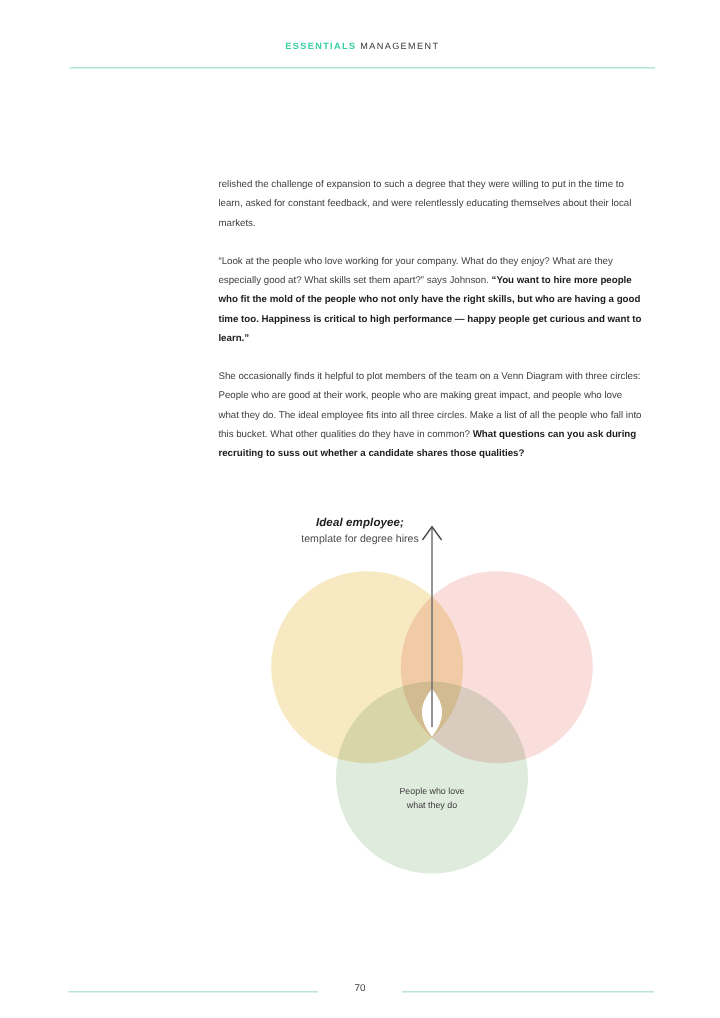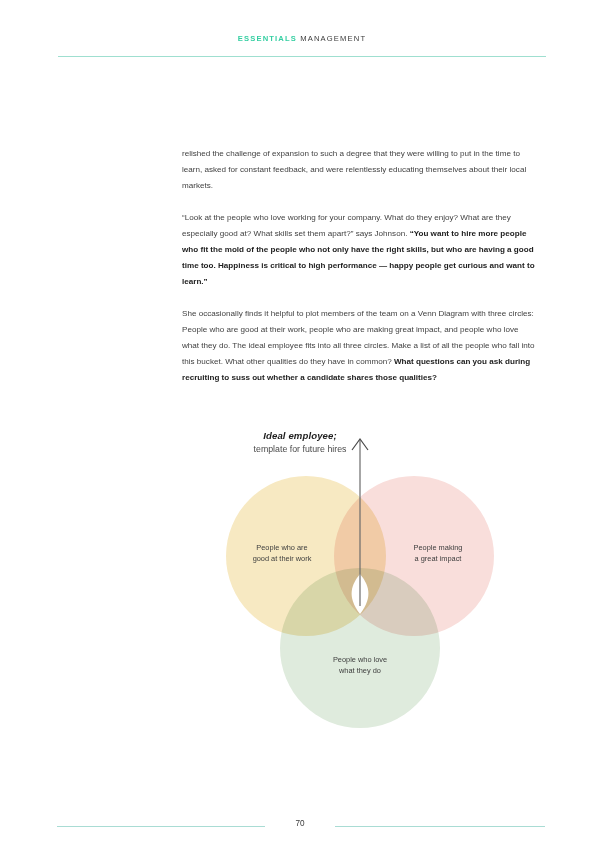--- a/index.html
+++ b/index.html
@@ -188,43 +188,35 @@
   </p>
   <p class="para">
     <span>She occasionally finds it helpful to plot members of the team on a Venn Diagram with three circles: People who are good at their work, people who are making great impact, and people who love what they do. The ideal employee fits into all three circles. Make a list of all the people who fall into this bucket. What other qualities do they have in common? </span><b>What questions can you ask during recruiting to suss out whether a candidate shares those qualities?</b>
   </p>
 </div>
 
 <div id="venn-figure">
 
   <div id="venn-title">
     <span class="t1">Ideal employee;</span>
-    <span class="t2">template for future hires</span>
+    <span class="t2">template for degree hires</span>
   </div>
 
   <div id="venn-stage">
 
     <div class="venn-circle" id="circle-work"></div>
     <div class="venn-circle" id="circle-impact"></div>
     <div class="venn-circle" id="circle-love"></div>
 
     <svg id="venn-center-white" viewBox="0 0 36 40">
       <path d="M18 0
                C 26 10, 32 22, 18 40
                C 4 22, 10 10, 18 0 Z" fill="#ffffff"></path>
     </svg>
 
-    <div class="venn-label" id="label-work">
-      <span>People who are</span><br>
-      <span>good at their work</span>
-    </div>
-    <div class="venn-label" id="label-impact">
-      <span>People making</span><br>
-      <span>a great impact</span>
-    </div>
     <div class="venn-label" id="label-love">
       <span>People who love</span><br>
       <span>what they do</span>
     </div>
 
     <svg id="venn-arrow" viewBox="0 0 48 176">
       <line x1="24" y1="176" x2="24" y2="10" stroke="#6b6b6b" stroke-width="1.2"></line>
       <polyline points="16,20 24,9 32,20" fill="none" stroke="#4a4a4a" stroke-width="1.2" stroke-linejoin="miter" stroke-linecap="butt"></polyline>
     </svg>
 

